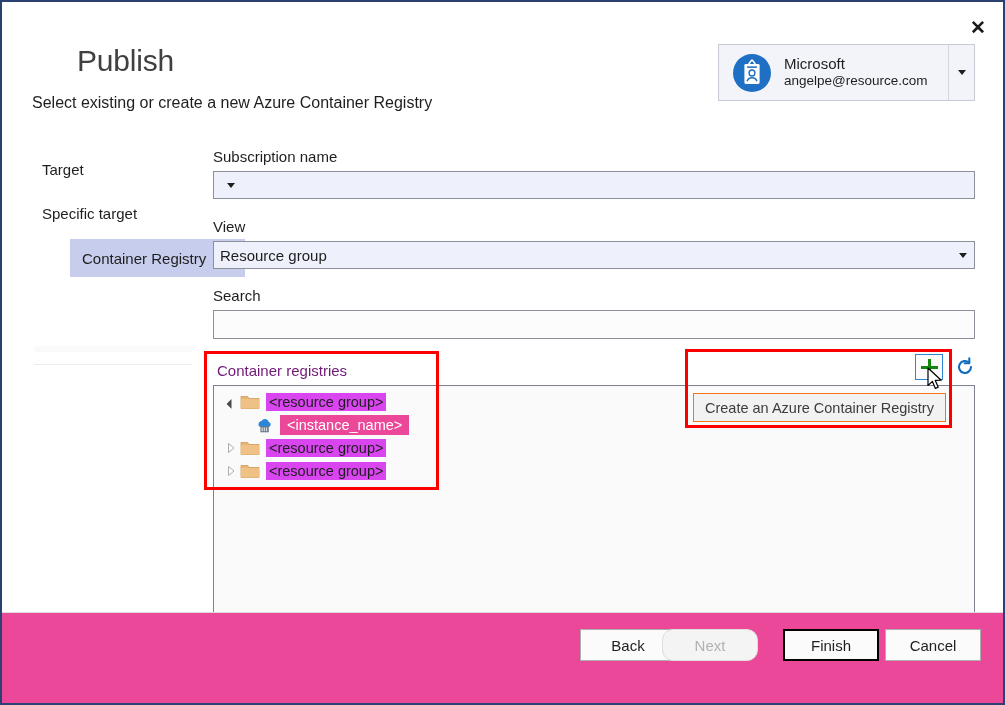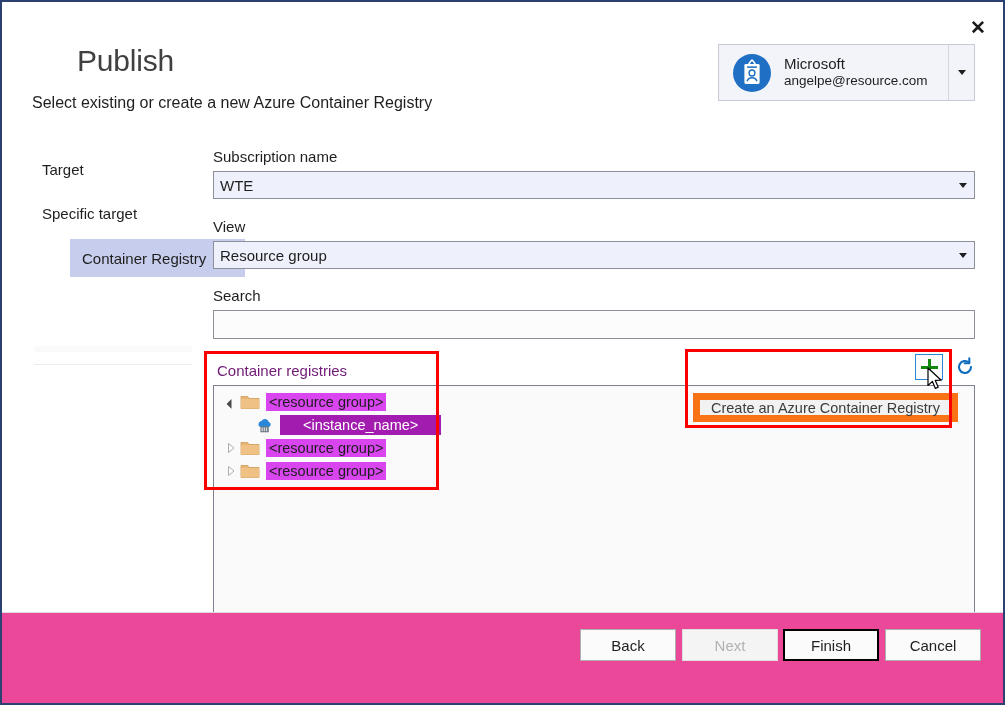--- a/index.html
+++ b/index.html
@@ -166,21 +166,21 @@
   .tri-open {
     width: 0; height: 0;
     border-left: 7px solid #4a4a4a;
     border-bottom: 7px solid transparent;
     border-top: 0;
     transform: rotate(-45deg) translate(-1px, 1px);
   }
   .tree-icon { width: 20px; height: 18px; flex: 0 0 auto; margin-right: 6px; }
   .tree-label { background: #d946ef; padding: 1px 3px; }
   .tree-label.selected {
-    background: #a21caf; color: #ffffff; padding: 2px 23px;
+    background: #ec4899; color: #ffffff; padding: 2px 7px;
   }
 
   
   #btn-create {
     position: absolute; left: 913px; top: 352px;
     width: 28px; height: 26px;
     border: 1px solid #2b87d4;
     background: #fbfbfb;
     display: flex; align-items: center; justify-content: center;
     cursor: pointer;
@@ -195,21 +195,21 @@
     position: absolute; left: 925px; top: 365px;
     width: 17px; height: 24px;
     pointer-events: none;
   }
 
   
   #tooltip-create {
     position: absolute; left: 691px; top: 391px;
     height: 29px;
     background: #f2f2f2;
-    border: 7px solid #f97316;
+    border: 1px solid #f97316;
     display: flex; align-items: center;
     padding: 0 11px;
     font-size: 14.5px; color: #3c3c3c;
   }
 
   
   .annot {
     position: absolute;
     border: 3px solid #fc0000;
     pointer-events: none;
@@ -233,21 +233,21 @@
     display: flex; align-items: center; justify-content: center;
     cursor: pointer;
     font-family: "Liberation Sans", sans-serif;
   }
   .footer-btn.disabled {
     color: #b2b2b2; background: #f4f4f4; border-color: #dedede;
     cursor: default;
   }
   .footer-btn.focused { border: 2px solid #000000; }
   #btn-back   { left: 578px; }
-  #btn-next   { left: 680px; }
+  #btn-next   { left: 660px; border-radius: 11px; }
   #btn-finish { left: 781px; }
   #btn-cancel { left: 883px; }
 </style>
 </head>
 <body>
 
 <div id="window">
 
   <div id="close-btn">✕</div>
 
@@ -279,21 +279,20 @@
     <span>Specific target</span>
   </div>
   <div id="side-item-2" class="side-item active">
     <span>Container Registry</span>
   </div>
   <div id="side-rule-0" class="side-rule"></div>
   <div id="side-rule-1" class="side-rule"></div>
 
   <div id="label-subscription" class="field-label">Subscription name</div>
   <div id="combo-subscription" class="combo">
-    <span class="combo-value">WTE</span>
     <span class="combo-arrow">
       <span class="caret-down"></span>
     </span>
   </div>
 
   <div id="label-view" class="field-label">View</div>
   <div id="combo-view" class="combo">
     <span class="combo-value">Resource group</span>
     <span class="combo-arrow">
       <span class="caret-down"></span>

